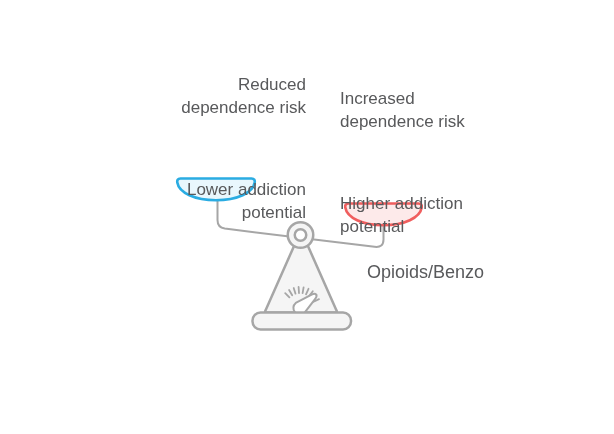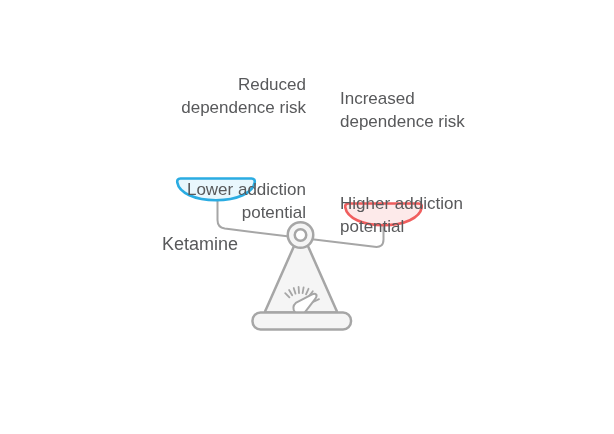--- a/index.html
+++ b/index.html
@@ -140,15 +140,15 @@
 potential</p>
   </div>
 
   <div class="points points-right">
     <p>Increased
 dependence risk</p>
     <p>Higher addiction
 potential</p>
   </div>
 
-  <div class="drug-label drug-label-left">Ketamine</div>
+  <div class="drug-label drug-label-right">Opioids/Benzo</div>
 
 </div>
 
 </body></html>

